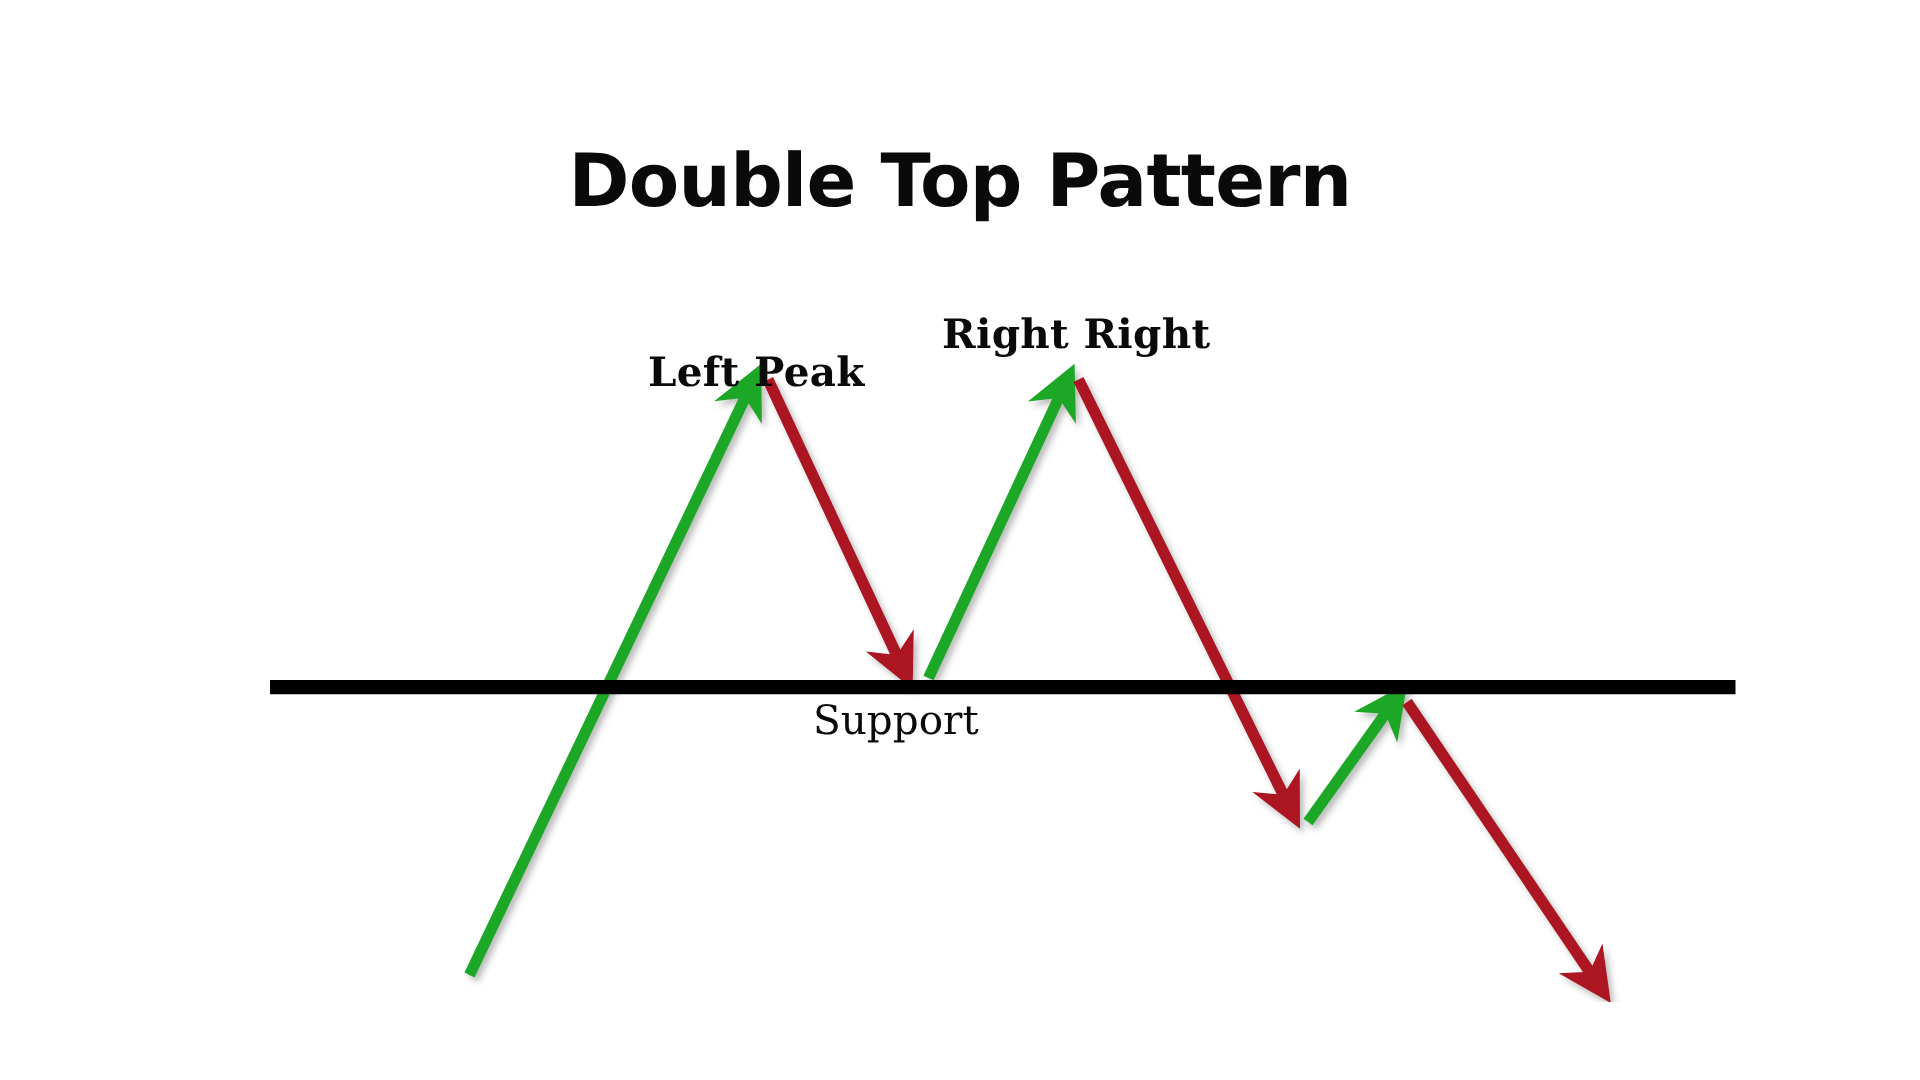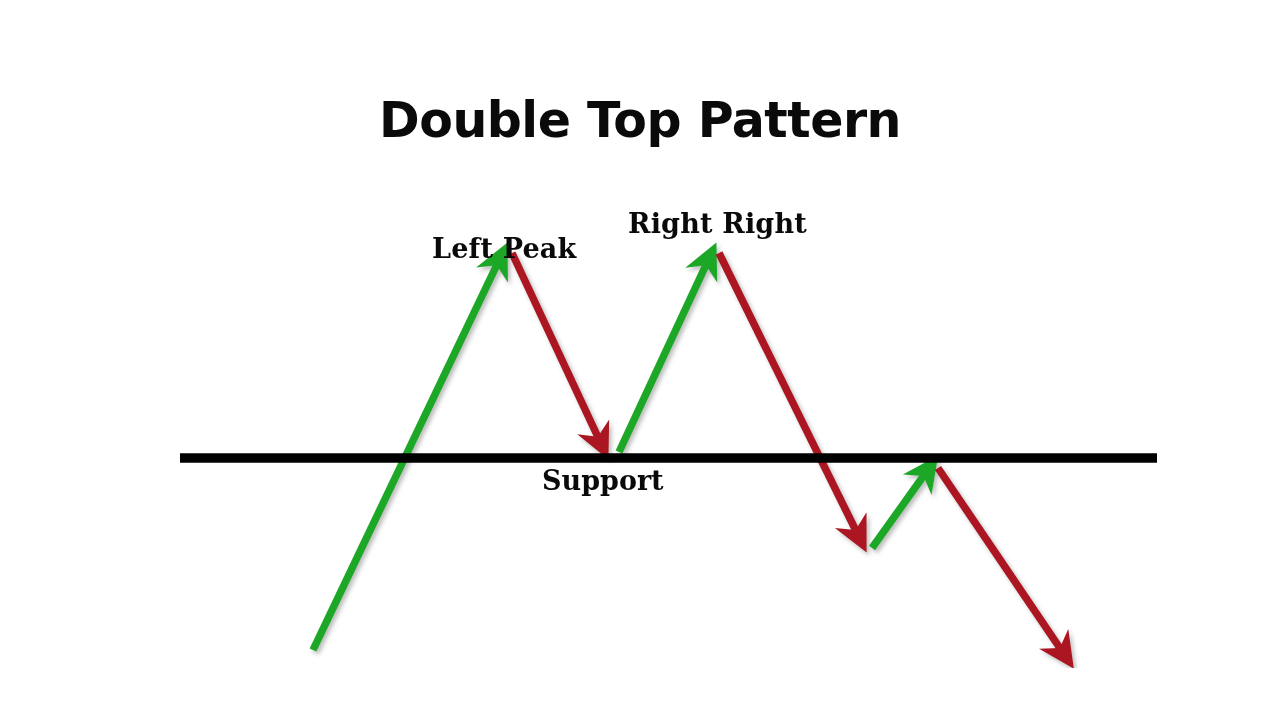--- a/index.html
+++ b/index.html
@@ -46,21 +46,21 @@
     font-weight: bold;
     font-size: 27px;
     letter-spacing: 0.2px;
   }
   #left-peak-label  { left: 432px; top: 221px; margin-top: 12px; }
   #right-peak-label { left: 628px; top: 208px; }
   #support-label {
     left: 542px;
     top: 465px;
     font-family: "DejaVu Serif", serif;
-    font-weight: bold;
+    font-weight: normal;
     font-size: 27px;
   }
 </style>
 </head>
 <body>
 
 <div id="stage">
 
   <svg id="chart-svg" viewBox="0 0 1280 720">
     <defs>

